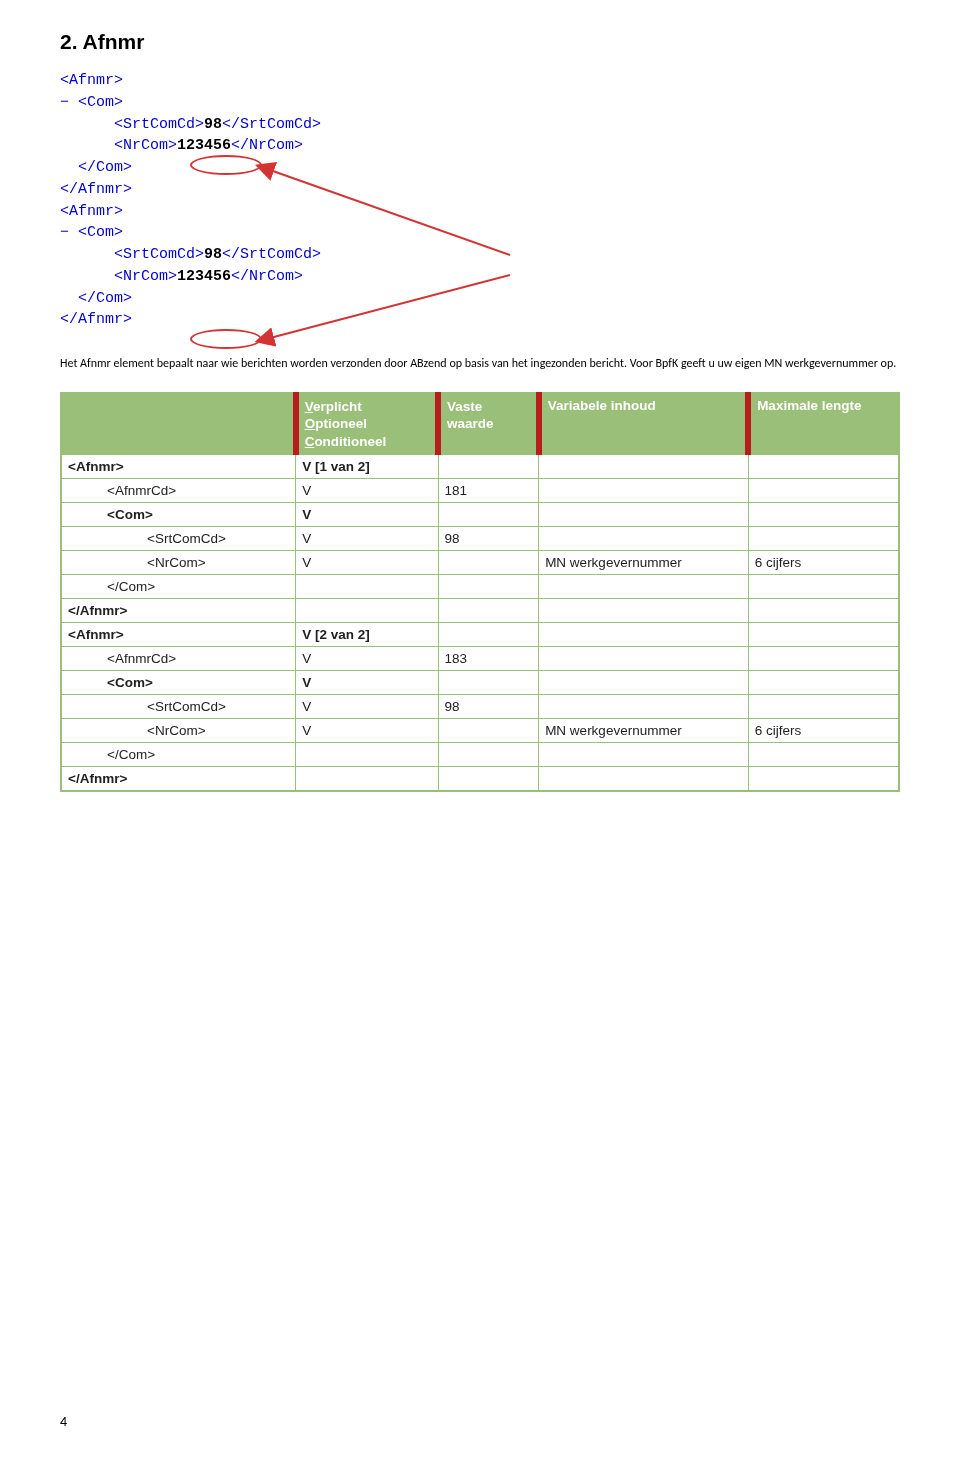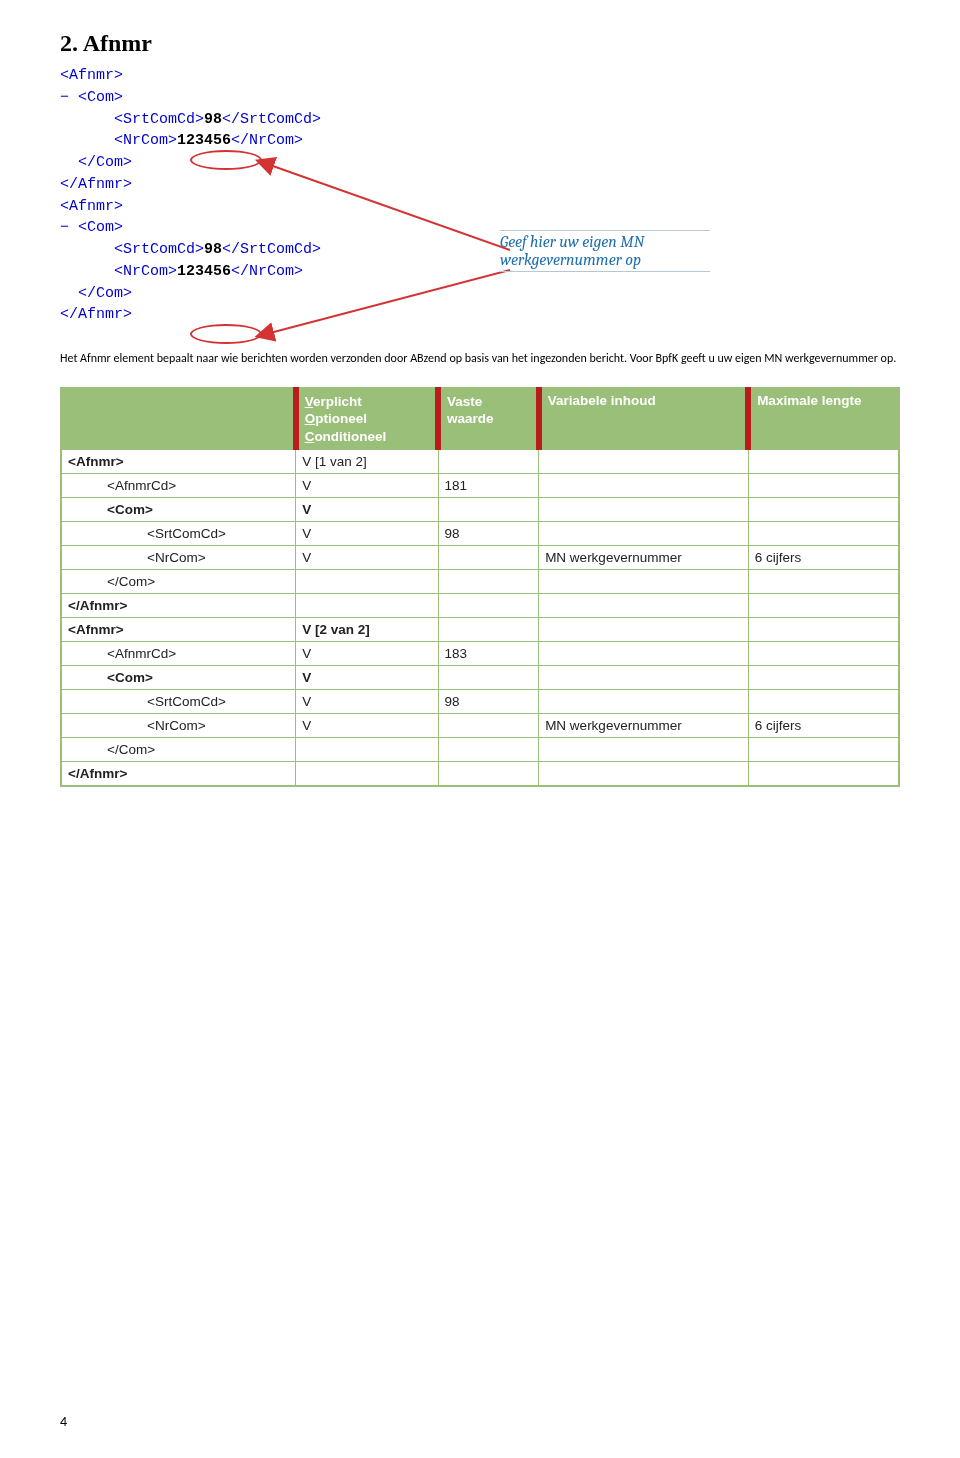--- a/index.html
+++ b/index.html
@@ -5,24 +5,24 @@
   * { box-sizing: border-box; }
   body {
     font-family: Cambria, Georgia, serif;
     margin: 0;
     padding: 30px 60px;
     width: 960px;
     background: #fff;
     color: #000;
   }
   h2 {
-    font-size: 24px;
+    font-size: 21px;
     font-weight: bold;
-    margin: 0 0 8px 0;
-    font-family: Liberation Serif, serif;
+    margin: 0 0 16px 0;
+    font-family: Liberation Sans, sans-serif;
   }
   .xml-block {
     font-family: "Courier New", monospace;
     font-size: 15px;
     color: #0000cc;
     line-height: 1.45;
     position: relative;
   }
   .xml-block .l1 { padding-left: 18px; }
   .xml-block .l2 { padding-left: 54px; }
@@ -118,26 +118,20 @@
   <svg class="arrows" width="700" height="310">
     <defs>
       <marker id="arr" markerWidth="10" markerHeight="10" refX="2" refY="5" orient="auto">
         <path d="M0,0 L10,5 L0,10 z" fill="#d43333"></path>
       </marker>
     </defs>
     <line x1="450" y1="185" x2="210" y2="100" stroke="#d43333" stroke-width="2" marker-end="url(#arr)"></line>
     <line x1="450" y1="205" x2="210" y2="268" stroke="#d43333" stroke-width="2" marker-end="url(#arr)"></line>
   </svg>
 
-  <div class="annotation">
-    <div class="anno-underline"></div>
-    <div>Geef hier uw eigen MN</div>
-    <div>werkgevernummer op</div>
-    <div class="anno-underline" style="margin-top:2px;"></div>
-  </div>
 
   <div class="xml-block">
     <div>&lt;Afnmr&gt;</div>
     <div class="l1"><span class="toggle">−&nbsp;</span><span>&lt;Com&gt;</span></div>
     <div class="l2"><span>&lt;SrtComCd&gt;</span><b>98</b><span>&lt;/SrtComCd&gt;</span></div>
     <div class="l2"><span>&lt;NrCom&gt;</span><b>123456</b><span>&lt;/NrCom&gt;</span></div>
     <div class="l1">&lt;/Com&gt;</div>
     <div>&lt;/Afnmr&gt;</div>
     <div>&lt;Afnmr&gt;</div>
     <div class="l1"><span class="toggle">−&nbsp;</span><span>&lt;Com&gt;</span></div>
@@ -163,21 +157,21 @@
         <div>Vaste</div>
         <div>waarde</div>
       </th>
       <th style="width:25%;">Variabele inhoud</th>
       <th style="width:18%;">Maximale lengte</th>
     </tr>
   </thead>
   <tbody id="spec-body">
       <tr>
         <td style="font-weight: bold;">&lt;Afnmr&gt;</td>
-        <td style="font-weight: normal; margin-left: 12px;">V [1 van 2]</td>
+        <td style="font-weight: bold; margin-left: 12px;">V [1 van 2]</td>
         <td></td>
         <td></td>
         <td></td>
       </tr>
       <tr>
         <td class="ind1">&lt;AfnmrCd&gt;</td>
         <td>V</td>
         <td>181</td>
         <td></td>
         <td></td>

